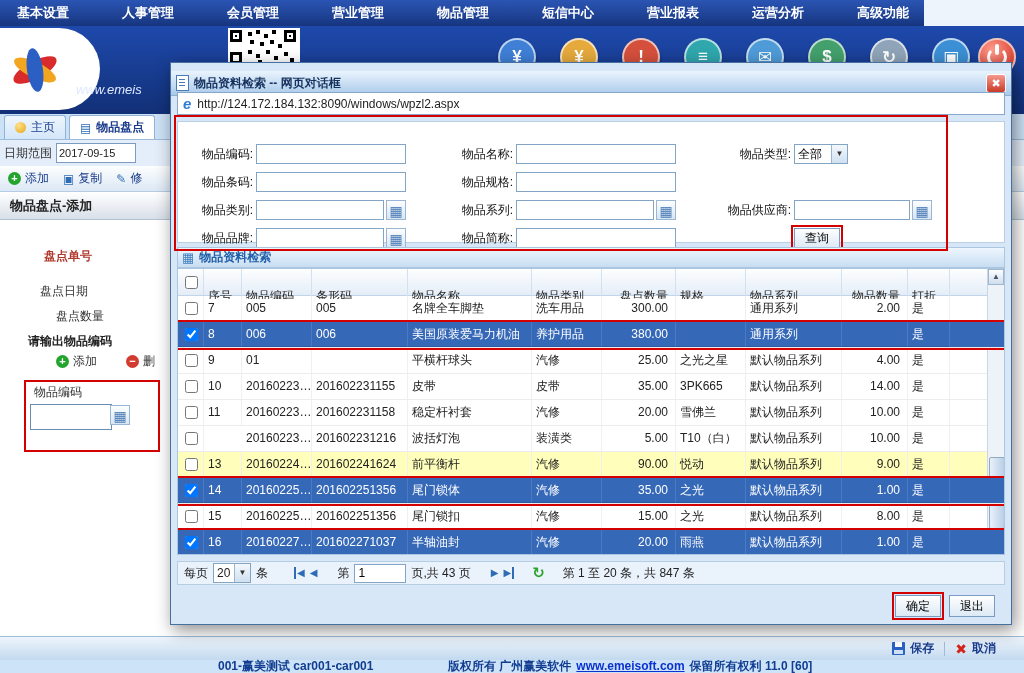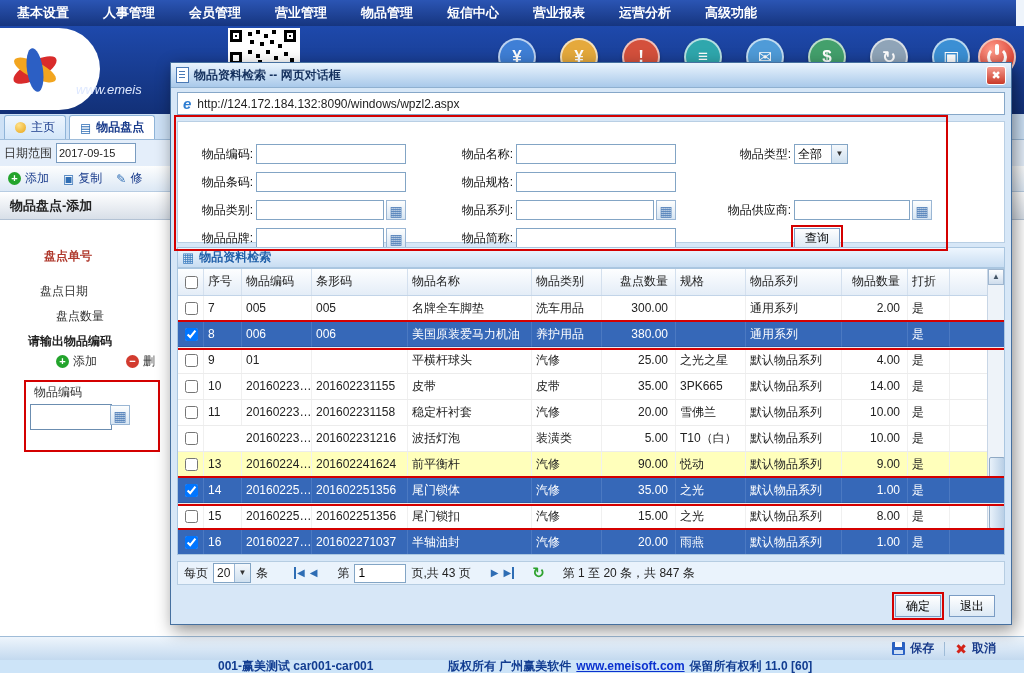--- a/index.html
+++ b/index.html
@@ -1,21 +1,21 @@
 <!DOCTYPE html>
 <html><head>
 <meta charset="utf-8">
 <style>
   html,body{margin:0;padding:0;}
   body{width:1024px;height:673px;position:relative;overflow:hidden;
        font-family:"Liberation Sans","DejaVu Sans",sans-serif;background:#eef4fb;}
 
   
-  .topmenu{position:absolute;left:0;top:0;width:1016px;height:26px;
-           background:linear-gradient(#2b55b4,#16357f);display:flex;align-items:center;z-index:2;}
+  .topmenu{position:absolute;left:0;top:0;width:924px;height:26px;
+           background:linear-gradient(#2b55b4,#16357f);display:flex;align-items:center;z-index:2;gap:19px;}
   .mi{color:#fff;font-size:13px;font-weight:bold;padding:0 17px;white-space:nowrap;cursor:pointer;}
 
   
   .header{position:absolute;left:0;top:26px;width:1024px;height:88px;
           background:linear-gradient(#1e49ac,#123077);z-index:1;}
   .logo-blob{position:absolute;left:-16px;top:2px;width:116px;height:82px;background:#fff;
              border-radius:0 46px 46px 0;}
   .logo-text{position:absolute;left:68px;top:12px;color:#fff;font-size:30px;font-weight:bold;
              font-style:italic;text-shadow:2px 2px 3px rgba(0,0,0,.45);letter-spacing:2px;}
   .logo-sub{position:absolute;left:76px;top:56px;color:#dfe9ff;font-size:13px;font-style:italic;}
@@ -68,21 +68,21 @@
        text-align:center;cursor:pointer;box-sizing:border-box;}
   .lkp.abs{position:absolute;left:110px;top:185px;}
 
   
   .annbox{position:absolute;border:2px solid #d40000;z-index:6;pointer-events:none;}
   .ann-outline{outline:2px solid #d40000;outline-offset:1px;}
 
   
   .dialog{position:absolute;left:170px;top:62px;width:842px;height:563px;background:#d7e7f7;
           border:1px solid #46709f;box-shadow:3px 5px 16px rgba(0,0,0,.45);z-index:10;box-sizing:border-box;}
-  .dtitle{position:absolute;left:0;top:0;width:100%;height:25px;
+  .dtitle{position:absolute;left:0;top:8px;width:100%;height:25px;
           background:linear-gradient(#eaf4fd,#a9c9ea);display:flex;align-items:center;
           padding:0 5px;box-sizing:border-box;gap:5px;border-bottom:1px solid #8fb0d0;}
   .dtitle .txt{font-size:12px;font-weight:bold;color:#15315e;}
   .pageico{width:11px;height:14px;background:#fff;border:1px solid #4a7ab5;position:relative;}
   .pageico::after{content:"";position:absolute;left:2px;top:3px;width:6px;height:1px;background:#4a7ab5;
           box-shadow:0 3px 0 #4a7ab5,0 6px 0 #4a7ab5;}
   .dclose{margin-left:auto;width:18px;height:17px;border-radius:3px;border:1px solid #fff;
           background:linear-gradient(#f59a8e,#c93a29);color:#fff;font-size:11px;font-weight:bold;
           display:flex;align-items:center;justify-content:center;cursor:pointer;}
   .urlbar{position:absolute;left:6px;top:29px;width:828px;height:23px;background:#fff;
@@ -109,21 +109,21 @@
   .section-bar{position:absolute;left:6px;top:184px;width:828px;height:21px;
         background:linear-gradient(#eef6fe,#c8ddf2);border:1px solid #aac6e0;box-sizing:border-box;
         display:flex;align-items:center;gap:5px;padding-left:4px;
         color:#1f5fa9;font-weight:bold;font-size:12px;}
   .section-bar .gicon{color:#3f7fc0;font-size:13px;}
 
   .tablewrap{position:absolute;left:6px;top:205px;width:828px;height:287px;background:#fff;
         border:1px solid #aac6e0;box-sizing:border-box;overflow:hidden;}
   .thead{display:flex;height:26px;background:linear-gradient(#fdfeff,#e4edf7);
         border-bottom:1px solid #c2d4e8;font-size:12px;color:#222;}
-  .hcell{box-sizing:border-box;border-right:1px solid #d4e0ee;padding:0 4px;line-height:25px;
+  .hcell{box-sizing:border-box;border-right:1px solid #d4e0ee;padding:15px 4px;line-height:25px;
         white-space:nowrap;overflow:hidden;cursor:pointer;}
   .trow{display:flex;height:26px;border-bottom:1px solid #ececec;font-size:12px;color:#222;
         box-sizing:border-box;background:#fff;cursor:pointer;}
   .tcell{box-sizing:border-box;border-right:1px solid #f0f0f0;padding:0 4px;line-height:25px;
         white-space:nowrap;overflow:hidden;}
   .selc{display:flex;align-items:center;justify-content:center;padding:0;}
   .num{text-align:right;padding-right:7px;}
   .trow.sel{background:#3668b8;color:#fff;}
   .trow.sel .tcell{border-right-color:#4b79c2;border-bottom:1px solid #2d5aa5;}
   .trow.hov{background:#ffffbb;}

